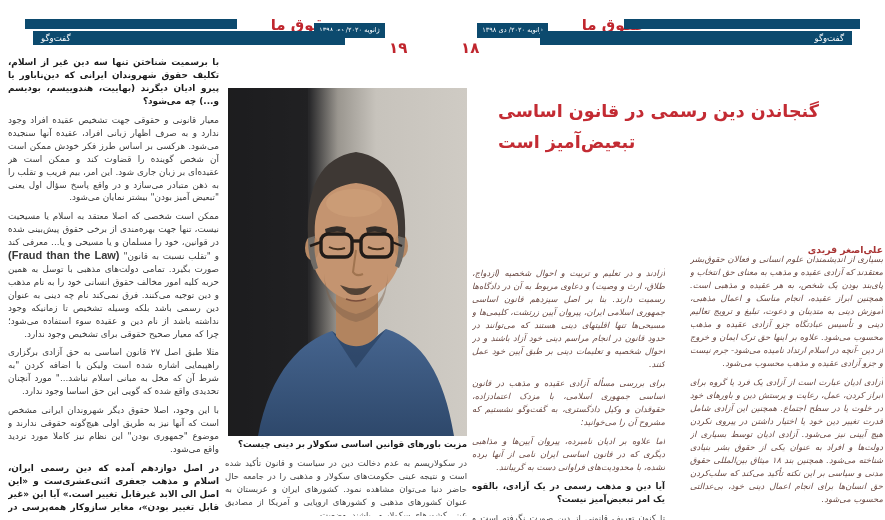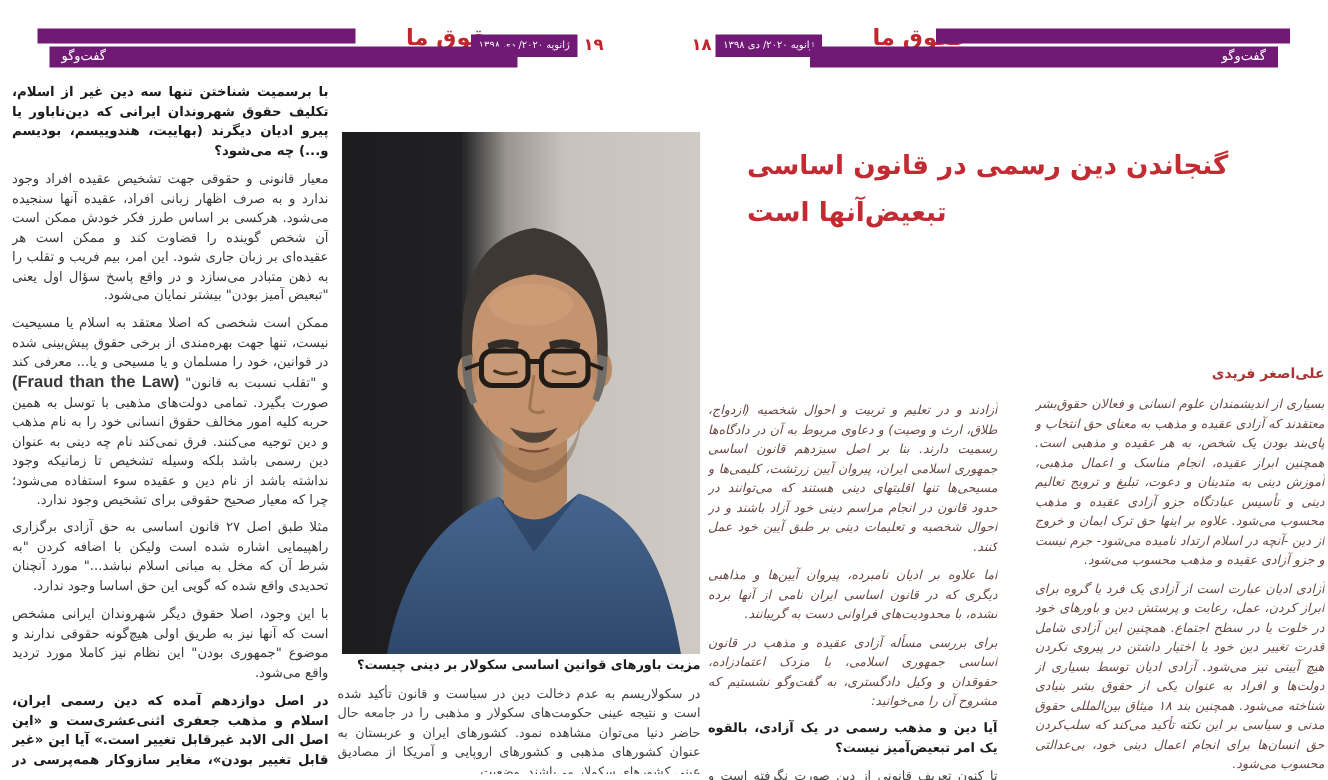--- a/index.html
+++ b/index.html
@@ -1,38 +1,38 @@
 <!DOCTYPE html>
 <html lang="fa"><head>
 <meta charset="utf-8">
 <style>
   html,body{margin:0;padding:0;background:#ffffff;}
   #canvas{
     position:relative;width:885px;height:520px;background:#ffffff;overflow:hidden;
     font-family:"DejaVu Sans",sans-serif;
   }
-  .red{background:#701a75;}
+  .red{background:#0c4a6e;}
   
   .thinbar{position:absolute;height:10px;top:19px;}
   .thinbar.left{left:25px;width:212px;}
   .thinbar.right{left:624px;width:236px;}
   .mag-title{
     position:absolute;top:15px;width:74px;color:#c0262e;font-weight:bold;
     font-size:15px;text-align:center;direction:rtl;line-height:20px;padding-left:29px;
   }
   .mag-title.left{left:237px;}
   .mag-title.right{left:548px;}
   .datebox{
     position:absolute;top:23px;width:71px;height:15px;color:#ffffff;
     font-size:6.6px;line-height:15px;text-align:center;direction:rtl;
   }
   .datebox.left{left:314px;}
   .datebox.right{left:477px;}
   .pagenum{
-    position:absolute;top:23px;color:#c0262e;font-weight:bold;font-size:11px;direction:rtl;
+    position:absolute;top:39px;color:#c0262e;font-weight:bold;font-size:15px;direction:rtl;
   }
   .pagenum.left{left:389px;}
   .pagenum.right{left:461px;}
   .goftbar{
     position:absolute;top:31px;height:14px;width:312px;color:#ffffff;
     font-size:8.6px;line-height:14px;direction:rtl;
   }
   .goftbar.left{left:33px;text-align:left;padding:0;}
   .goftbar.left span{margin-left:0;padding-left:8px;display:inline-block;padding-right:8px;}
   .goftbar.right{left:540px;text-align:right;}
@@ -44,21 +44,21 @@
   }
   
   .col{position:absolute;direction:rtl;text-align:justify;overflow:hidden;}
   .col p{margin:0 0 6px 0;}
   .intro{font-style:italic;color:#6b4a44;font-size:8.4px;line-height:13px;}
   .author{
     position:absolute;left:690px;top:244px;width:193px;direction:rtl;
     color:#a83434;font-weight:bold;font-size:9.3px;text-align:right;
   }
   .author span{display:inline-block;}
-  .colA{left:690px;top:263px;width:193px;height:252px;}
+  .colA{left:690px;top:253px;width:193px;height:252px;}
   .colB{left:472px;top:243px;width:193px;height:272px;margin-top:24px;}
   .q{font-weight:bold;color:#1c1c1c;font-style:normal;font-size:8.6px;line-height:13px;}
   .a{color:#444444;font-style:normal;font-size:8.5px;line-height:13px;}
   
   .colL{left:8px;top:56px;width:211px;height:459px;color:#3a3a3a;font-size:8.8px;line-height:12.9px;}
   .colL .q{font-size:8.9px;line-height:13px;}
   .latin{direction:ltr;unicode-bidi:embed;font-family:Liberation Sans, sans-serif;font-weight:bold;font-size:11px;}
   .caption{left:225px;top:438px;width:242px;height:78px;font-size:8.6px;line-height:12.6px;color:#444444;}
   
   .photo{position:absolute;left:228px;top:88px;width:239px;height:348px;overflow:hidden;}
@@ -76,34 +76,34 @@
   <div class="goftbar left red"><span>گفت‌وگو</span></div>
 
   <div class="pagenum right">۱۸</div>
   <div class="datebox right red">ژانویه ۲۰۲۰/ دی ۱۳۹۸</div>
   <div class="mag-title right">حقوق ما</div>
   <div class="thinbar right red"></div>
   <div class="goftbar right red"><span>گفت‌وگو</span></div>
 
   <div class="headline">
     <div>گنجاندن دین رسمی در قانون اساسی</div>
-    <div>تبعیض‌آنها است</div>
+    <div>تبعیض‌آمیز است</div>
   </div>
 
   <div class="author"><span>علی‌اصغر فریدی</span></div>
   <div class="col colA intro">
     <p>بسیاری از اندیشمندان علوم انسانی و فعالان حقوق‌بشر معتقدند که آزادی عقیده و مذهب به معنای حق انتخاب و پای‌بند بودن یک شخص، به هر عقیده و مذهبی است. همچنین ابراز عقیده، انجام مناسک و اعمال مذهبی، آموزش دینی به متدینان و دعوت، تبلیغ و ترویج تعالیم دینی و تأسیس عبادتگاه جزو آزادی عقیده و مذهب محسوب می‌شود. علاوه بر اینها حق ترک ایمان و خروج از دین -آنچه در اسلام ارتداد نامیده می‌شود- جرم نیست و جزو آزادی عقیده و مذهب محسوب می‌شود.</p>
     <p>آزادی ادیان عبارت است از آزادی یک فرد یا گروه برای ابراز کردن، عمل، رعایت و پرستش دین و باورهای خود در خلوت یا در سطح اجتماع. همچنین این آزادی شامل قدرت تغییر دین خود یا اختیار داشتن در پیروی نکردن هیچ آیینی نیز می‌شود. آزادی ادیان توسط بسیاری از دولت‌ها و افراد به عنوان یکی از حقوق بشر بنیادی شناخته می‌شود. همچنین بند ۱۸ میثاق بین‌المللی حقوق مدنی و سیاسی بر این نکته تأکید می‌کند که سلب‌کردن حق انسان‌ها برای انجام اعمال دینی خود، بی‌عدالتی محسوب می‌شود.</p>
 
   </div>
 
   <div class="col colB intro">
     <p>آزادند و در تعلیم و تربیت و احوال شخصیه (ازدواج، طلاق، ارث و وصیت) و دعاوی مربوط به آن در دادگاه‌ها رسمیت دارند. بنا بر اصل سیزدهم قانون اساسی جمهوری اسلامی ایران، پیروان آیین زرتشت، کلیمی‌ها و مسیحی‌ها تنها اقلیتهای دینی هستند که می‌توانند در حدود قانون در انجام مراسم دینی خود آزاد باشند و در احوال شخصیه و تعلیمات دینی بر طبق آیین خود عمل کنند.</p>
+    <p>برای بررسی مسأله آزادی عقیده و مذهب در قانون اساسی جمهوری اسلامی، با مزدک اعتمادزاده، حقوقدان و وکیل دادگستری، به گفت‌وگو نشستیم که مشروح آن را می‌خوانید:</p>
     <p>اما علاوه بر ادیان نامبرده، پیروان آیین‌ها و مذاهبی دیگری که در قانون اساسی ایران نامی از آنها برده نشده، با محدودیت‌های فراوانی دست به گریبانند.</p>
-    <p>برای بررسی مسأله آزادی عقیده و مذهب در قانون اساسی جمهوری اسلامی، با مزدک اعتمادزاده، حقوقدان و وکیل دادگستری، به گفت‌وگو نشستیم که مشروح آن را می‌خوانید:</p>
     <p class="q">آیا دین و مذهب رسمی در یک آزادی، بالقوه یک امر تبعیض‌آمیز نیست؟</p>
     <p class="a">تا کنون تعریف قانونی از دین صورت نگرفته است و معلوم نیست به چه چیزی دین و یا مذهب گفته می‌شود و زمانی که در یک قانون صحبت از دین رسمی می‌شود موضوع "تبعیض آمیز" بودن آن مطرح می‌شود.</p>
   </div>
 
   <div class="photo">
     <svg width="239" height="348" viewBox="0 0 239 348" xmlns="http://www.w3.org/2000/svg">
       <defs>
         <linearGradient id="bg" x1="0" y1="0" x2="1" y2="0">
           <stop offset="0" stop-color="#1f1f21"></stop>
           <stop offset="0.34" stop-color="#28282a"></stop>

